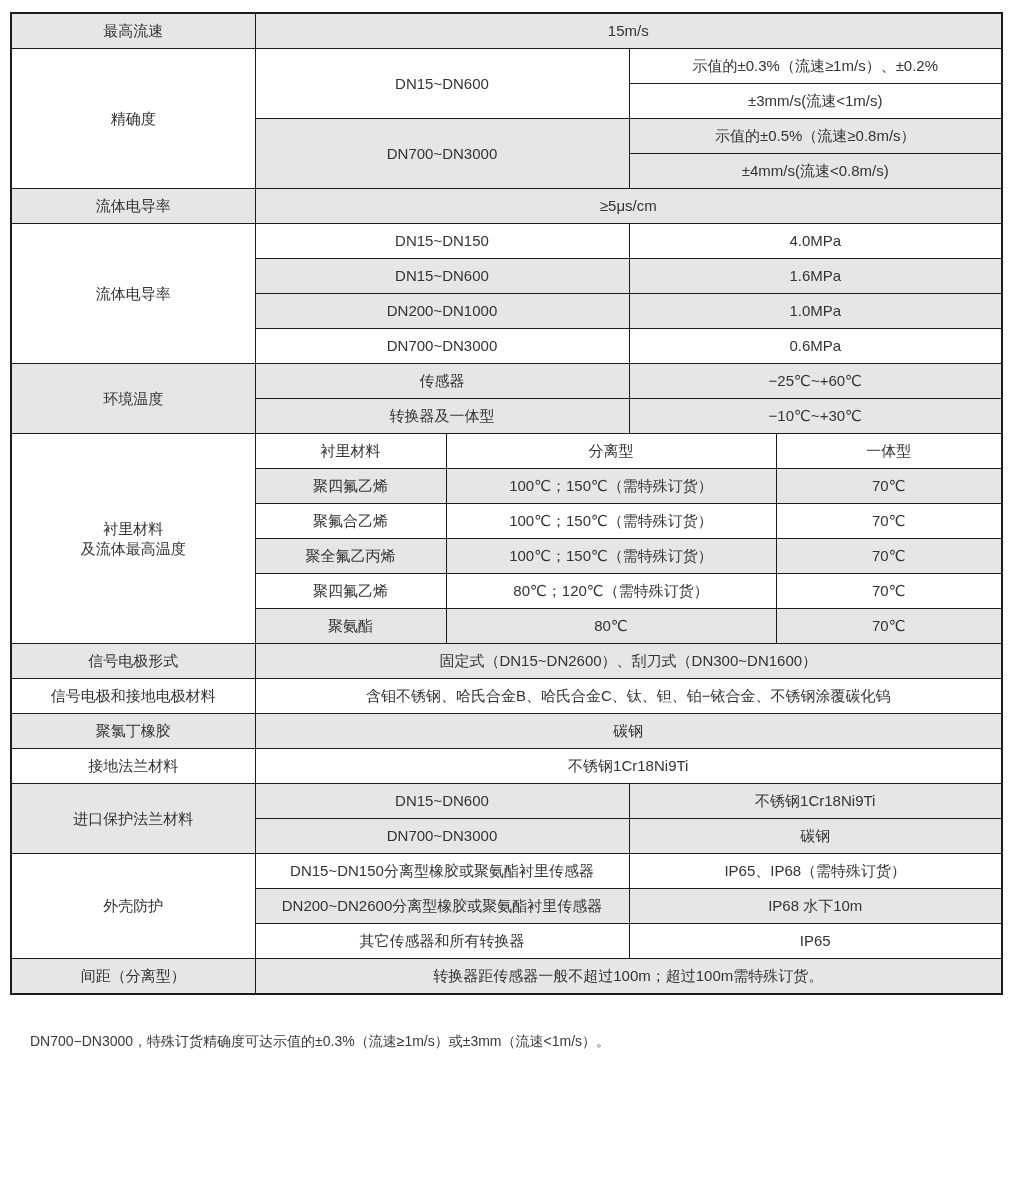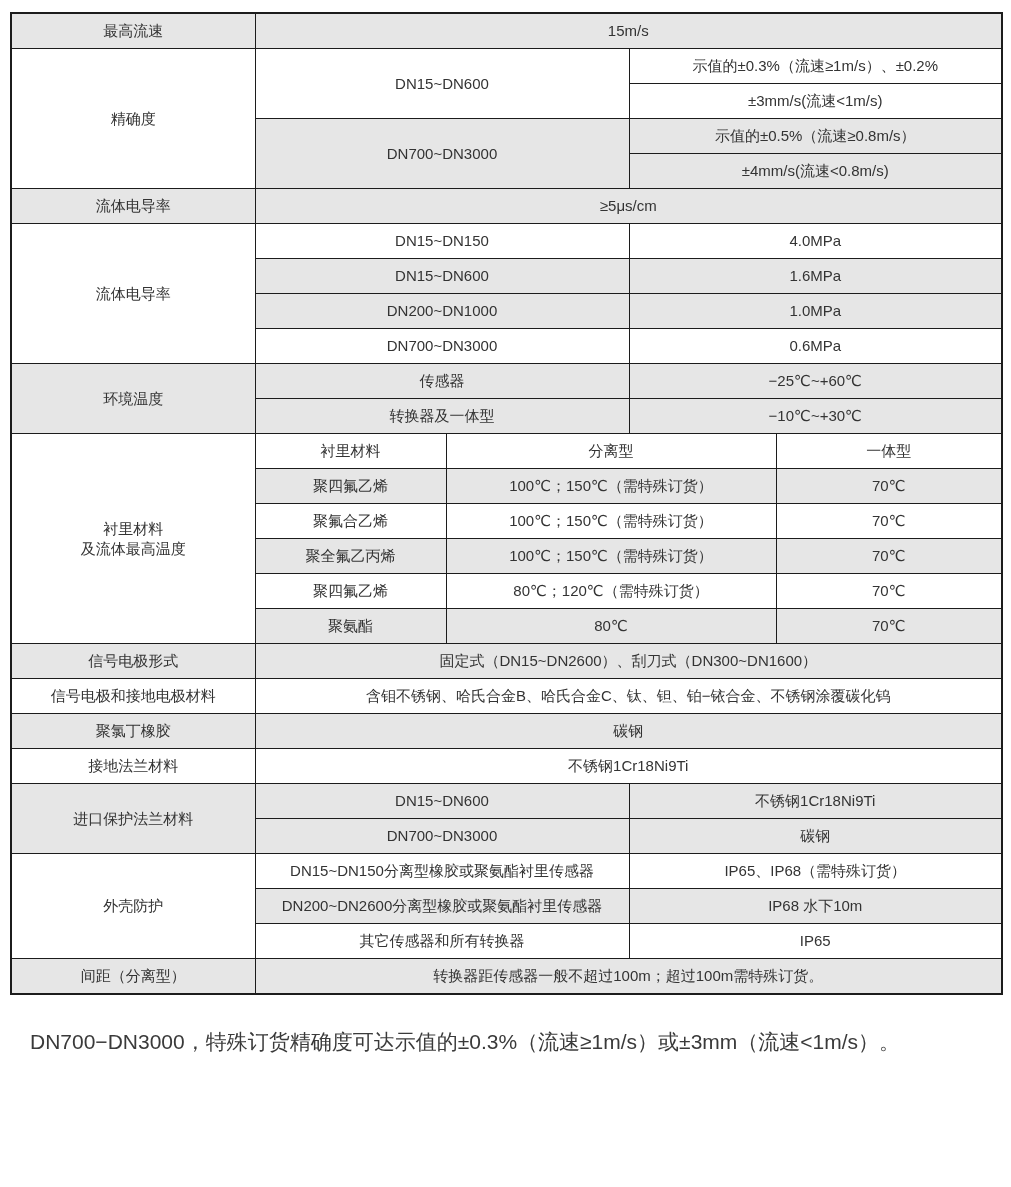--- a/index.html
+++ b/index.html
@@ -34,21 +34,21 @@
     line-height: 20px;
     padding: 0 4px;
     background: #ffffff;
     overflow: hidden;
     white-space: nowrap;
   }
   table.spec td.g { background: #e6e6e6; }
   table.spec td.lbl { font-size: 15px; }
   .notes {
     margin: 28px 0 0 30px;
-    font-size: 21px;
+    font-size: 14px;
     color: #3a3a3a;
   }
   .notes p {
     margin: 0;
     line-height: 37px;
   }
   .notes p.para-start { margin-top: 8px; }
 </style>
 </head>
 <body>

